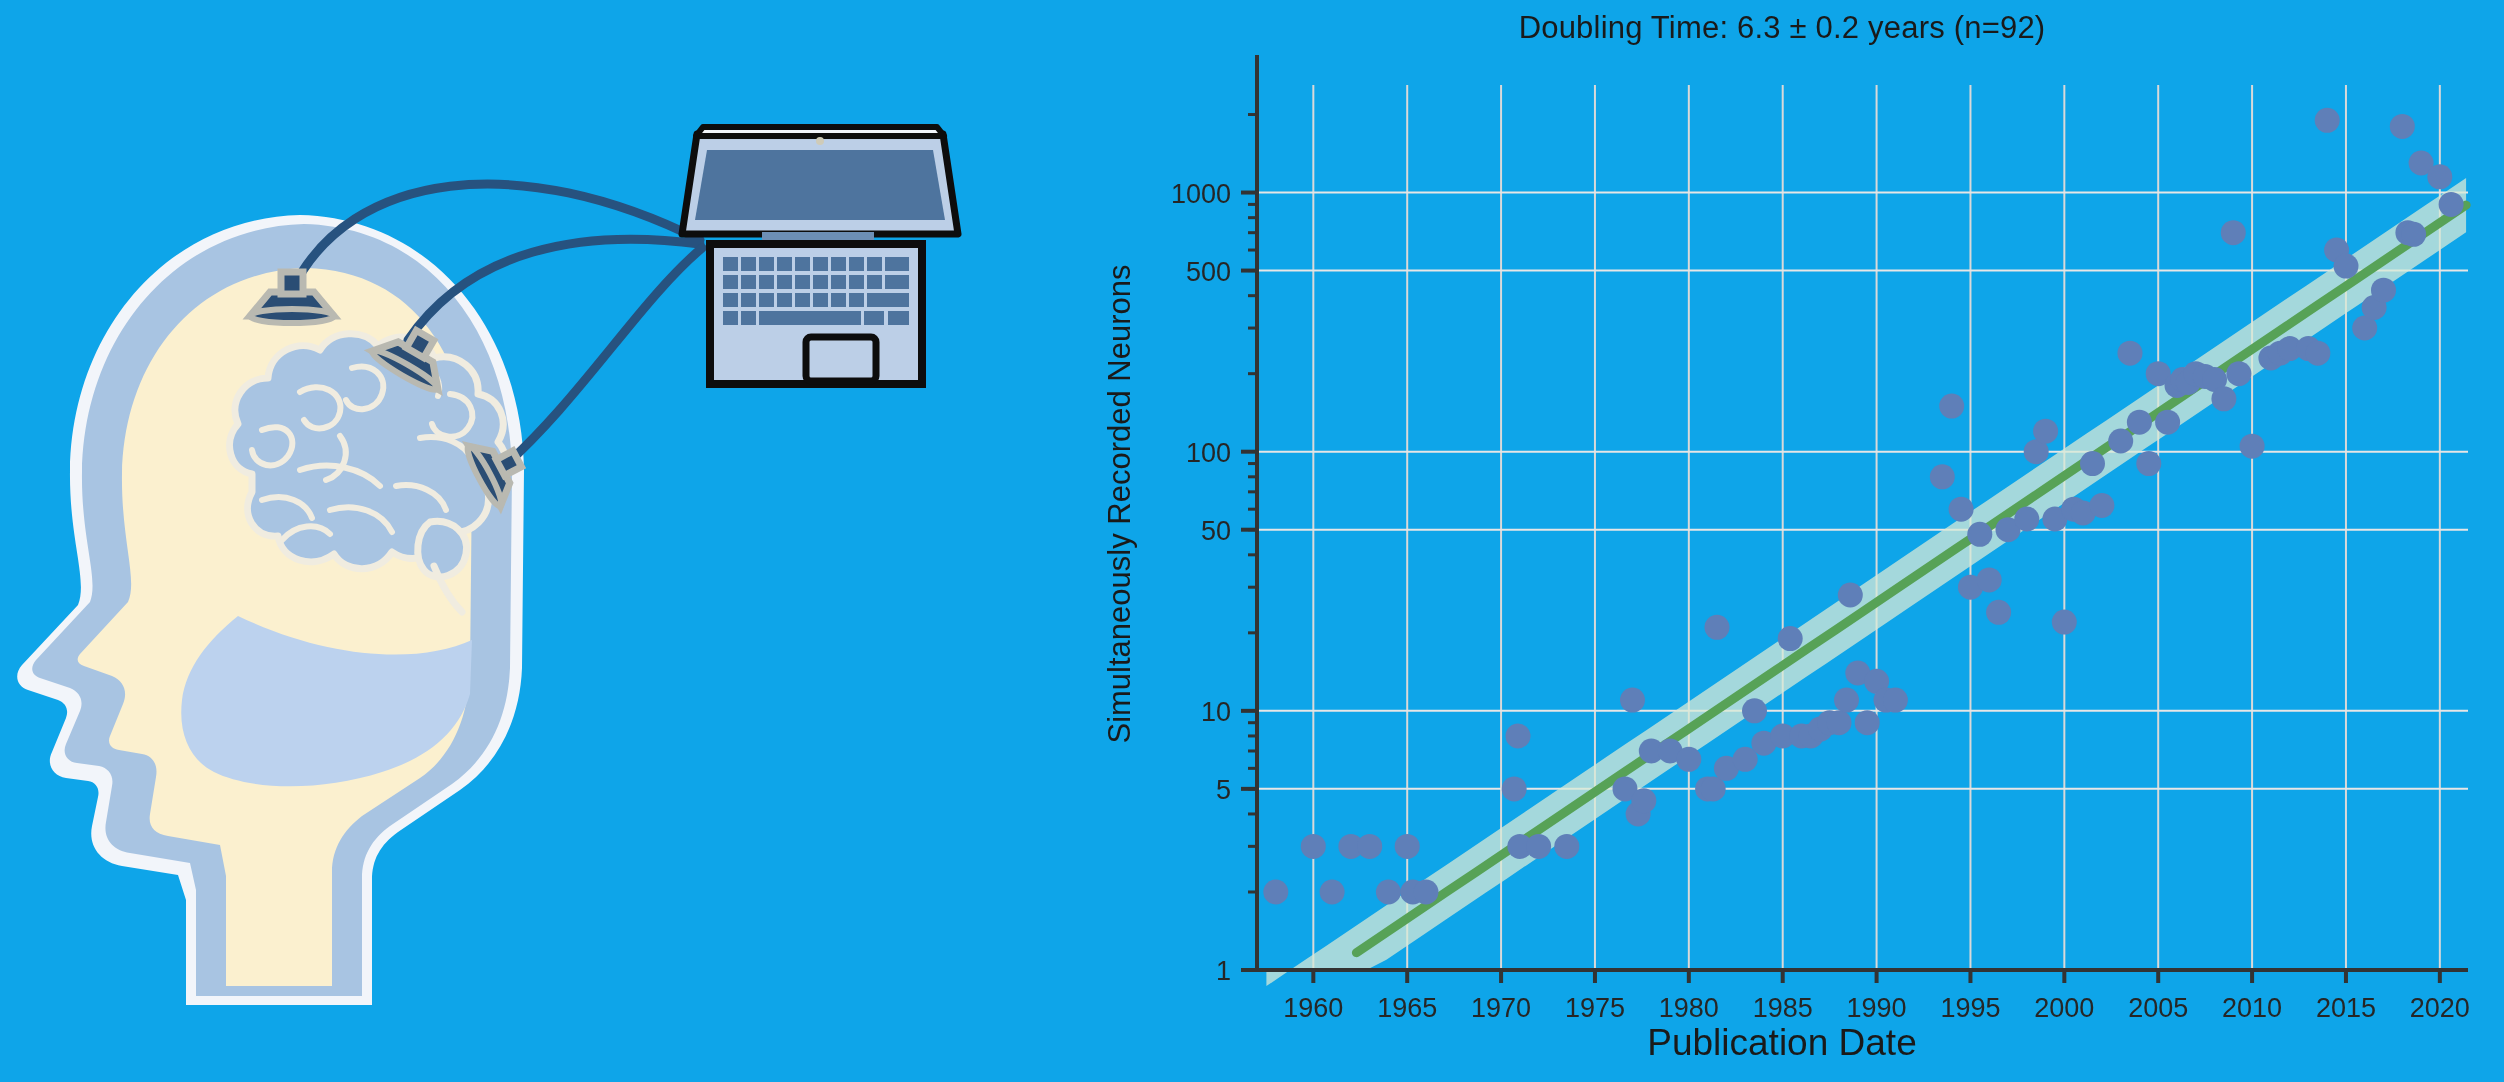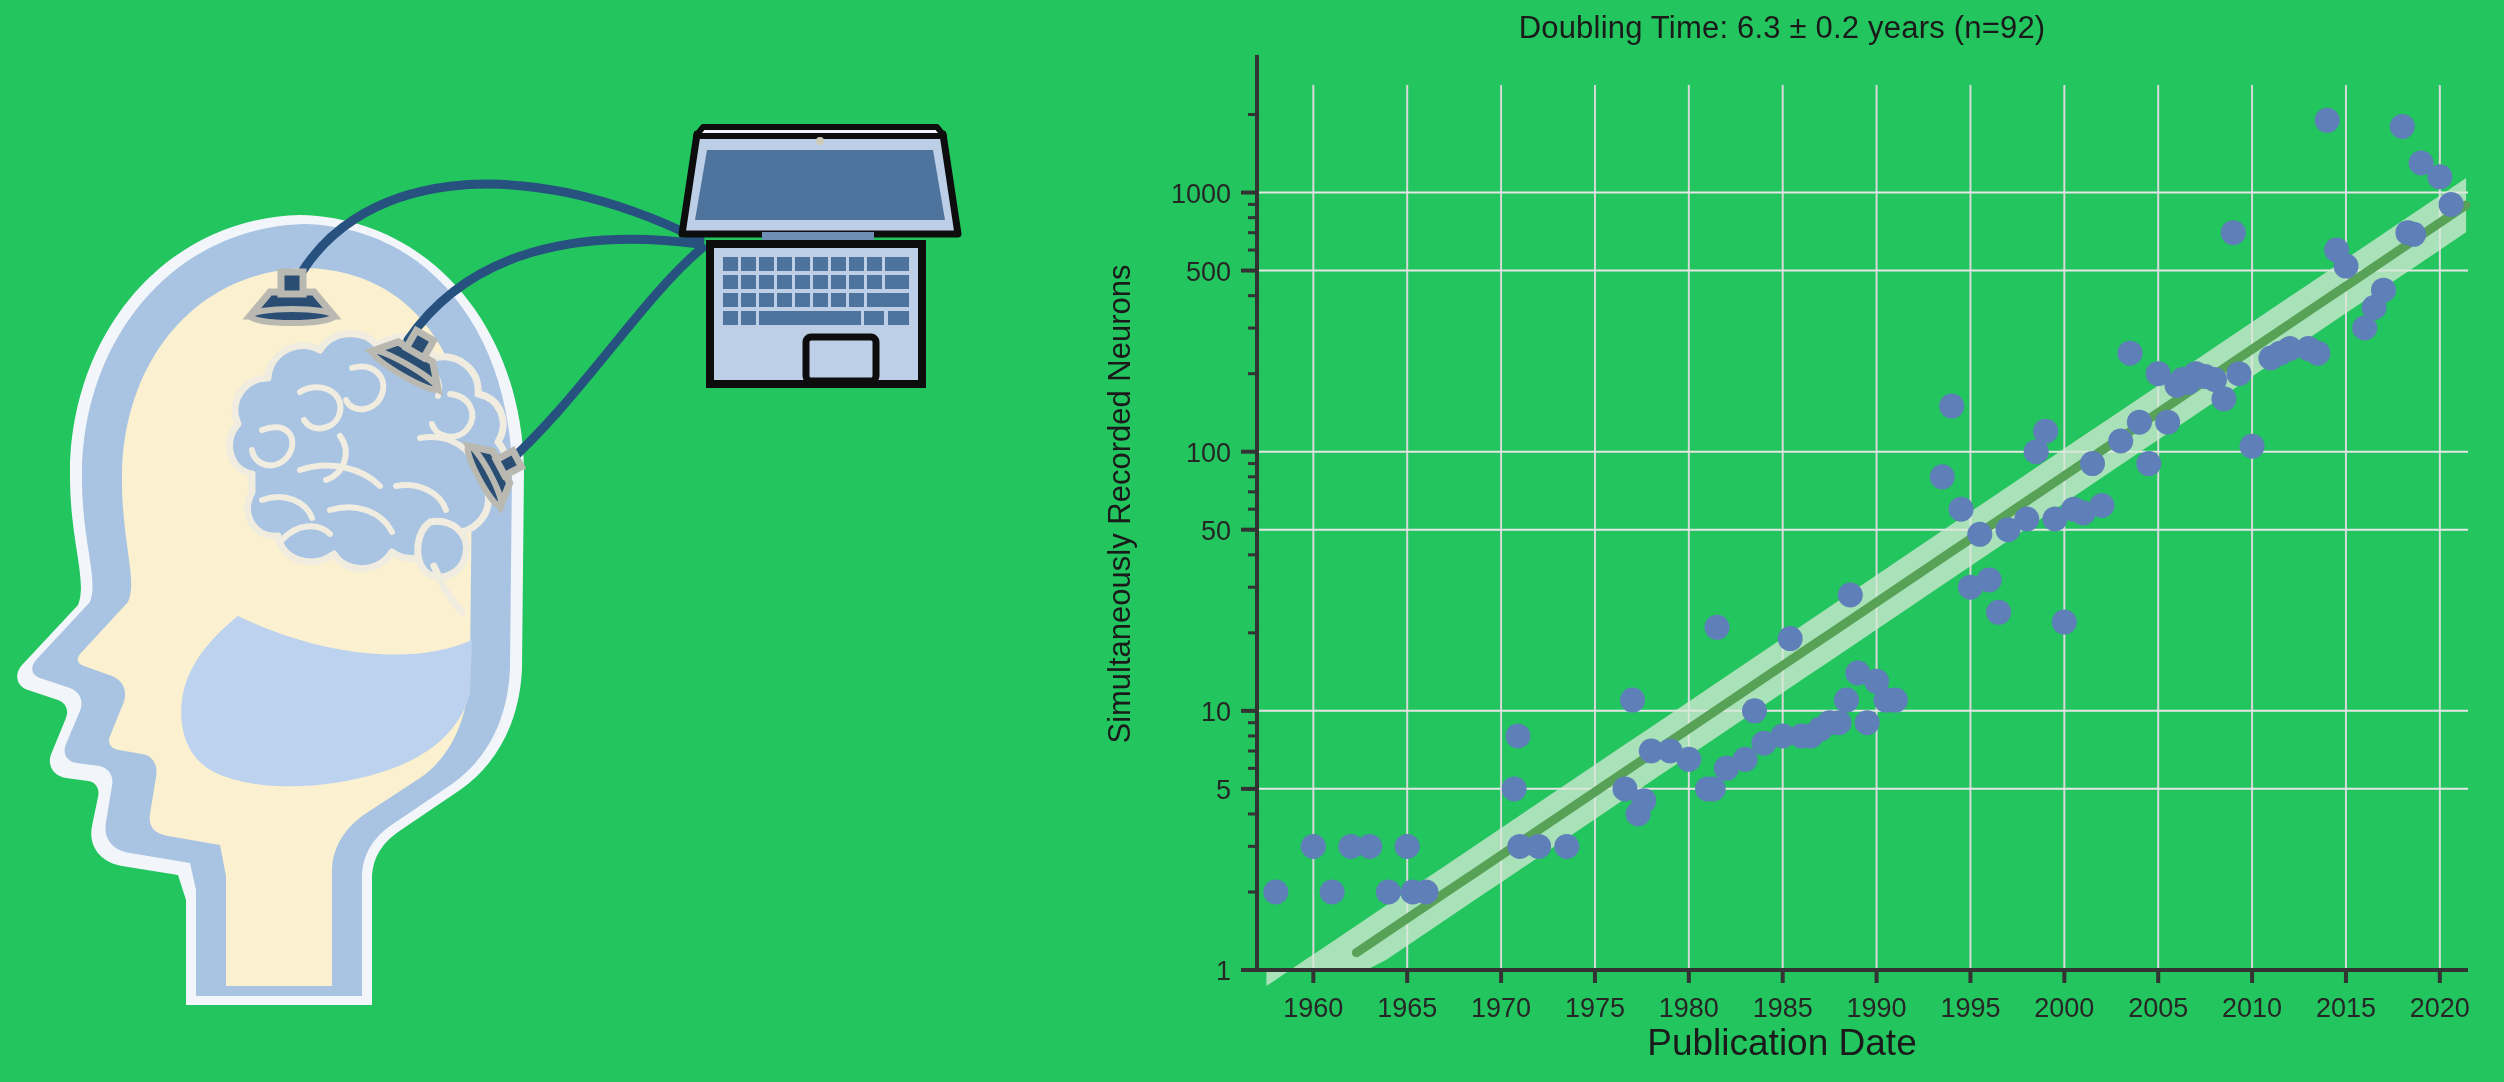--- a/index.html
+++ b/index.html
@@ -1,17 +1,17 @@
 <!DOCTYPE html>
 <html><head>
 <meta charset="utf-8">
 <style>
   html,body{margin:0;padding:0;background:#ffffff;}
   body{width:2504px;height:1082px;font-family:"Liberation Sans","DejaVu Sans",sans-serif;overflow:hidden;}
-  #root{position:relative;width:2504px;height:1082px;background:#22c55e;}
+  #root{position:relative;width:2504px;height:1082px;background:#0ea5e9;}
 
   
   #illus{position:absolute;left:0;top:0;width:1060px;height:1082px;}
 
   
   #chart{position:absolute;left:1060px;top:0;width:1444px;height:1082px;}
 
   .chart-title{
     position:absolute;left:0;top:10px;width:1444px;text-align:center;
     font-size:31px;color:#1a1a1a;letter-spacing:.2px;white-space:nowrap;

